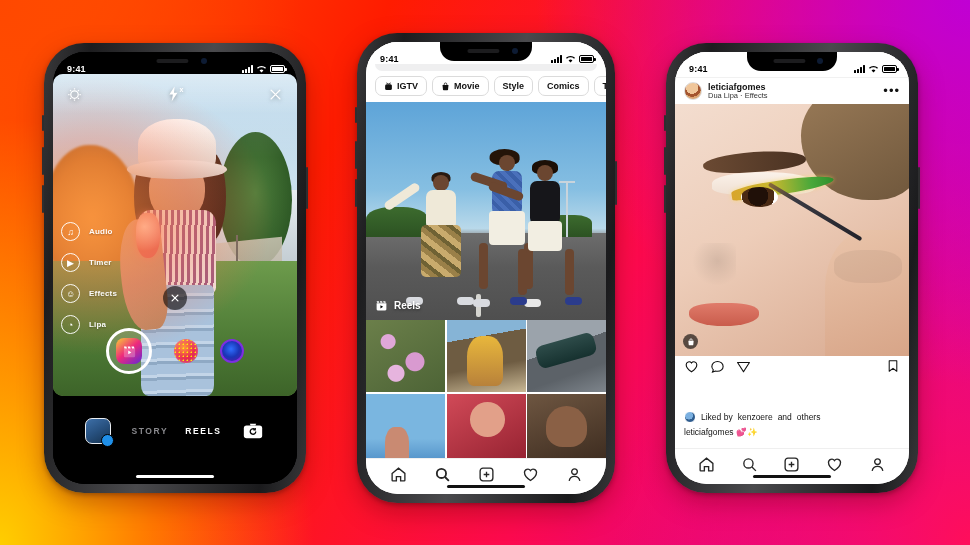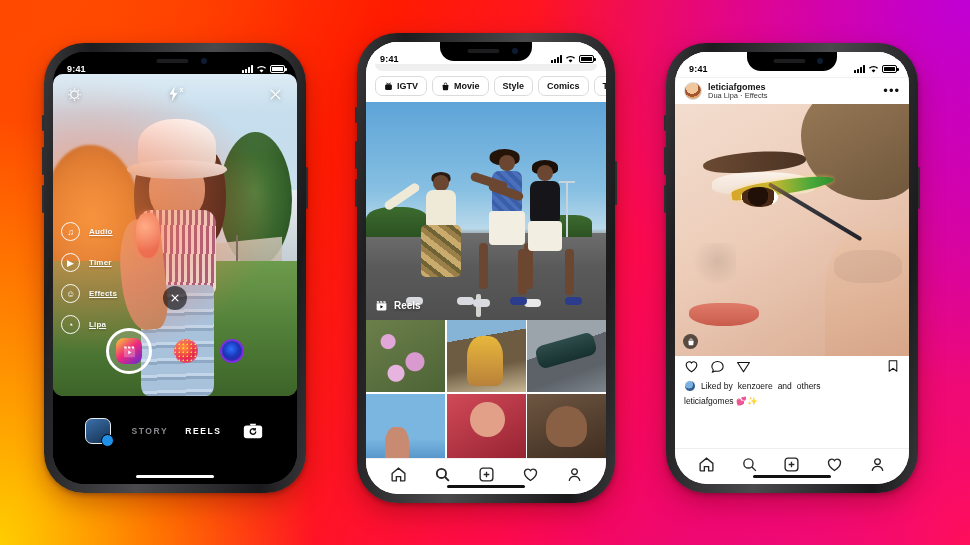--- a/index.html
+++ b/index.html
@@ -151,21 +151,21 @@
   .ci { color:#fff; filter: drop-shadow(0 1px 2px rgba(0,0,0,.35)); display:flex; }
 
   .tools { position:absolute; left:8px; top:46%; z-index:6; display:flex; flex-direction:column; gap:12px; }
   .tool { display:flex; align-items:center; gap:9px; }
   .tool-ic {
     width:19px; height:19px; border-radius:50%; border:1.4px solid rgba(255,255,255,.95);
     display:flex; align-items:center; justify-content:center;
     color:#fff; font-size:9px; flex:none;
   }
   .tool-lb { color:#fff; font-size:8px; font-weight:bold; opacity:.96; letter-spacing:.2px;
-             text-shadow:0 1px 2px rgba(0,0,0,.3);text-decoration:underline; }
+             text-shadow:0 1px 2px rgba(0,0,0,.3); }
 
   .close-pill {
     position:absolute; left:50%; transform:translateX(-50%); bottom:86px;
     width:24px; height:24px; border-radius:50%; background:rgba(0,0,0,.58);
     display:flex; align-items:center; justify-content:center; color:#fff; z-index:7;
   }
   .shutter-row {
     position:absolute; left:0; right:0; bottom:22px; z-index:7;
     display:flex; align-items:center; justify-content:center; gap:22px;
   }
@@ -337,21 +337,21 @@
   .pi-hand { position:absolute; right:-4%; bottom:0; width:40%; height:50%;
     background: linear-gradient(160deg,#eac5ab,#d7a487); border-radius:46% 12% 0 0;}
   .pi-hand::after { content:''; position:absolute; left:10%; top:16%; width:72%; height:26%;
     background: rgba(0,0,0,.05); border-radius:40%;}
   .pi-tag {
     position:absolute; left:8px; bottom:7px; width:15px; height:15px; border-radius:50%;
     background:rgba(0,0,0,.62); display:flex; align-items:center; justify-content:center; color:#fff; z-index:4;
   }
   .act-row { height:24px; display:flex; align-items:center; gap:11px; padding:0 9px; background:#fff; }
   .act-row .bk { margin-left:auto; }
-  .likes { display:flex; align-items:center; gap:5px; padding:0 9px 2px; font-size:8.5px; color:#111;}
+  .likes { display:flex; align-items:center; gap:5px; padding:0 9px 2px; font-size:8.5px; color:#111;margin-top:31px;}
   .lk-av { width:12px; height:12px; border-radius:50%;
     background: radial-gradient(circle at 40% 35%, #7bb0e0 0 45%, #2f5d8f 46%); border:1px solid #fff; flex:none;}
   .caption { padding:2px 9px 6px; font-size:8.5px; color:#111; display:flex; align-items:center; gap:3px;}
   .b { font-weight:normal; }
 </style>
 </head>
 <body>
 
 <div class="bg"></div>
 

